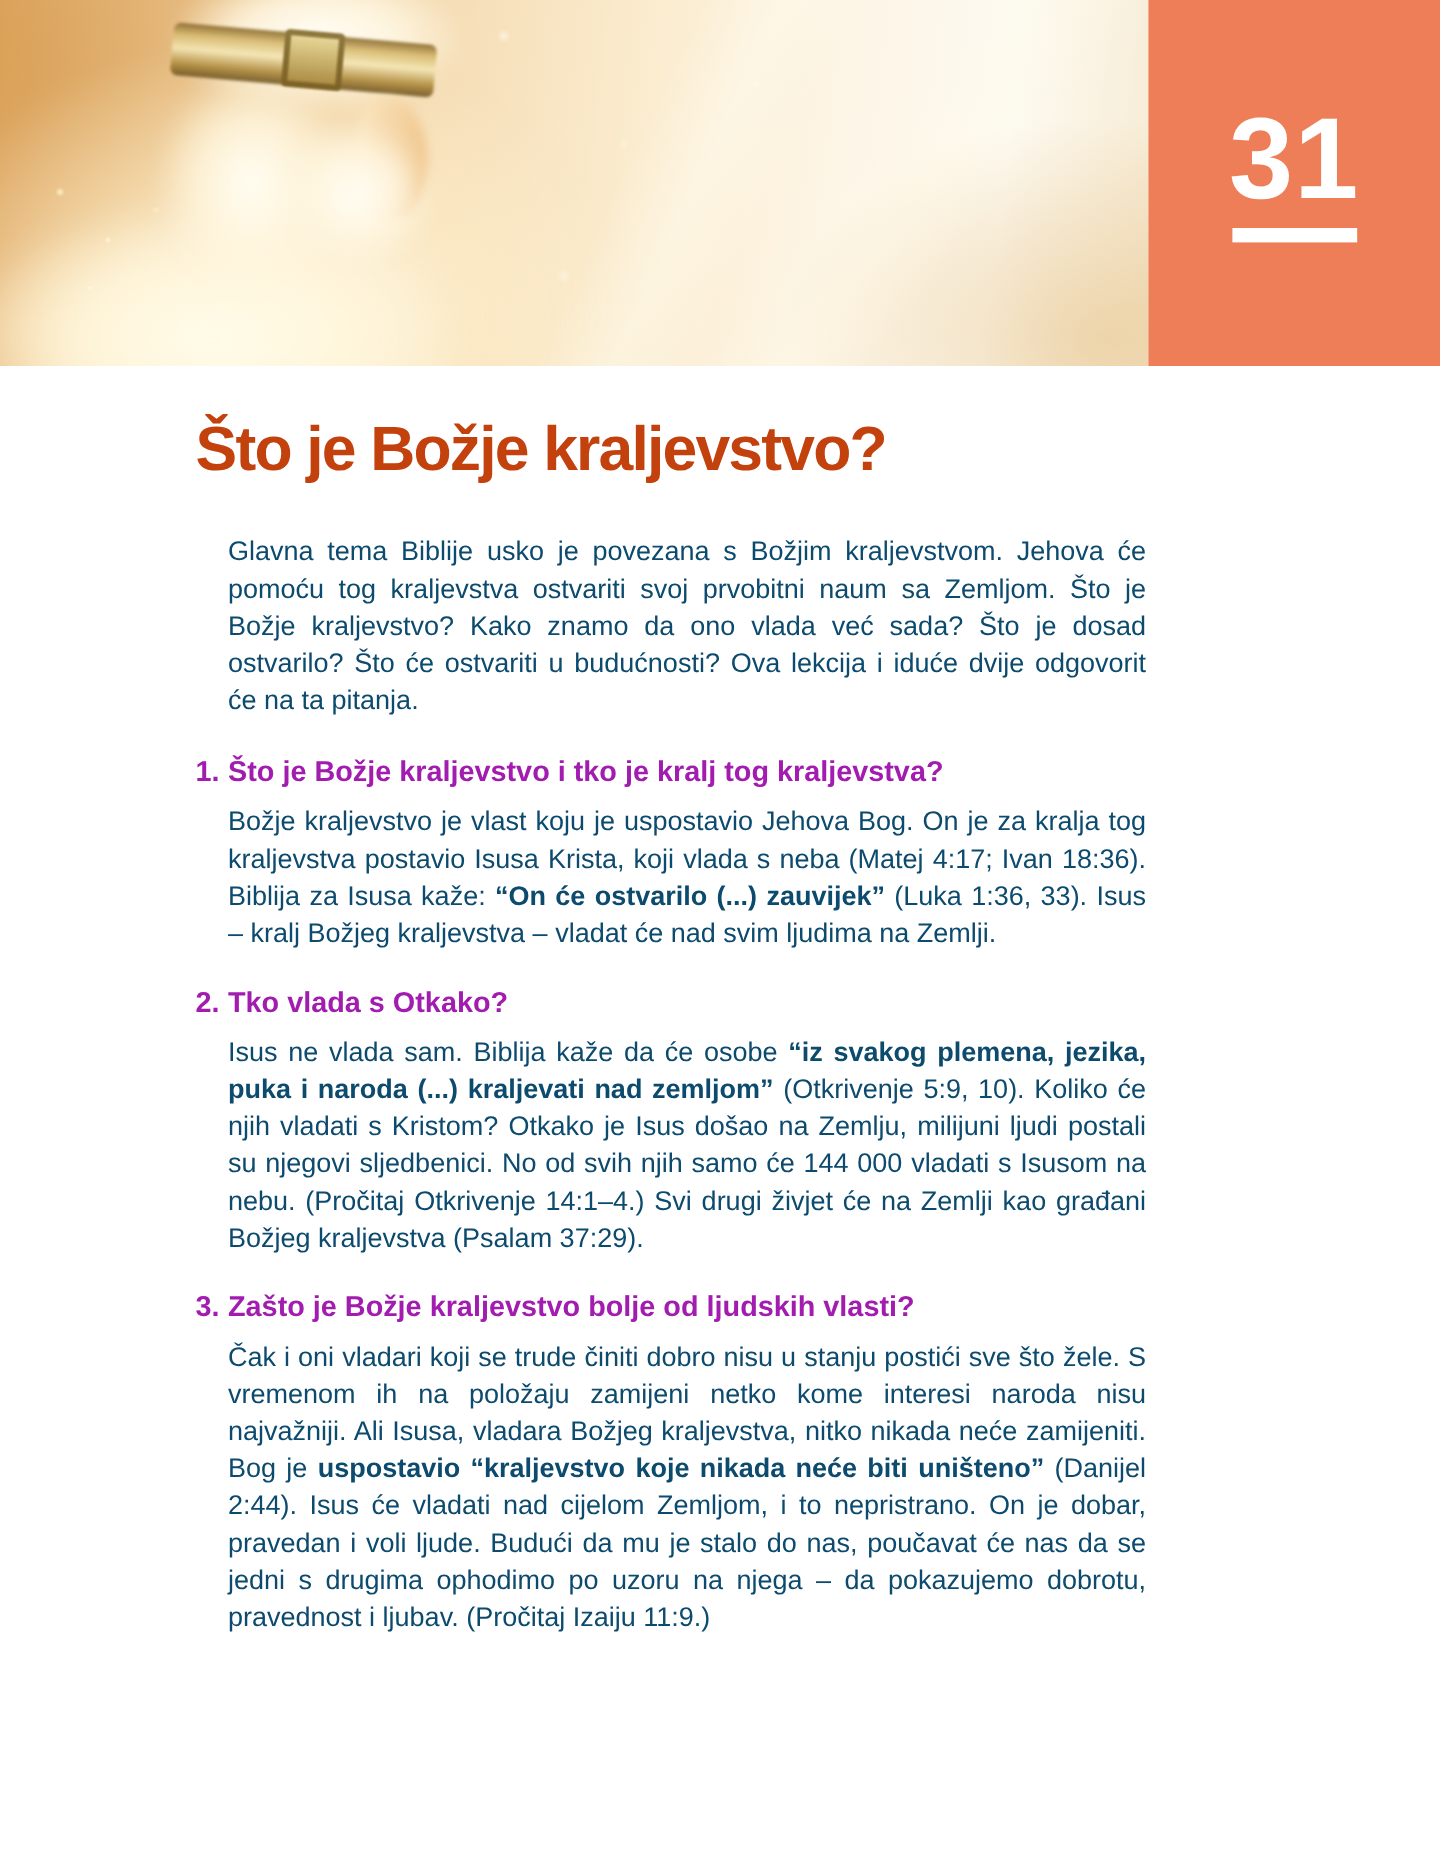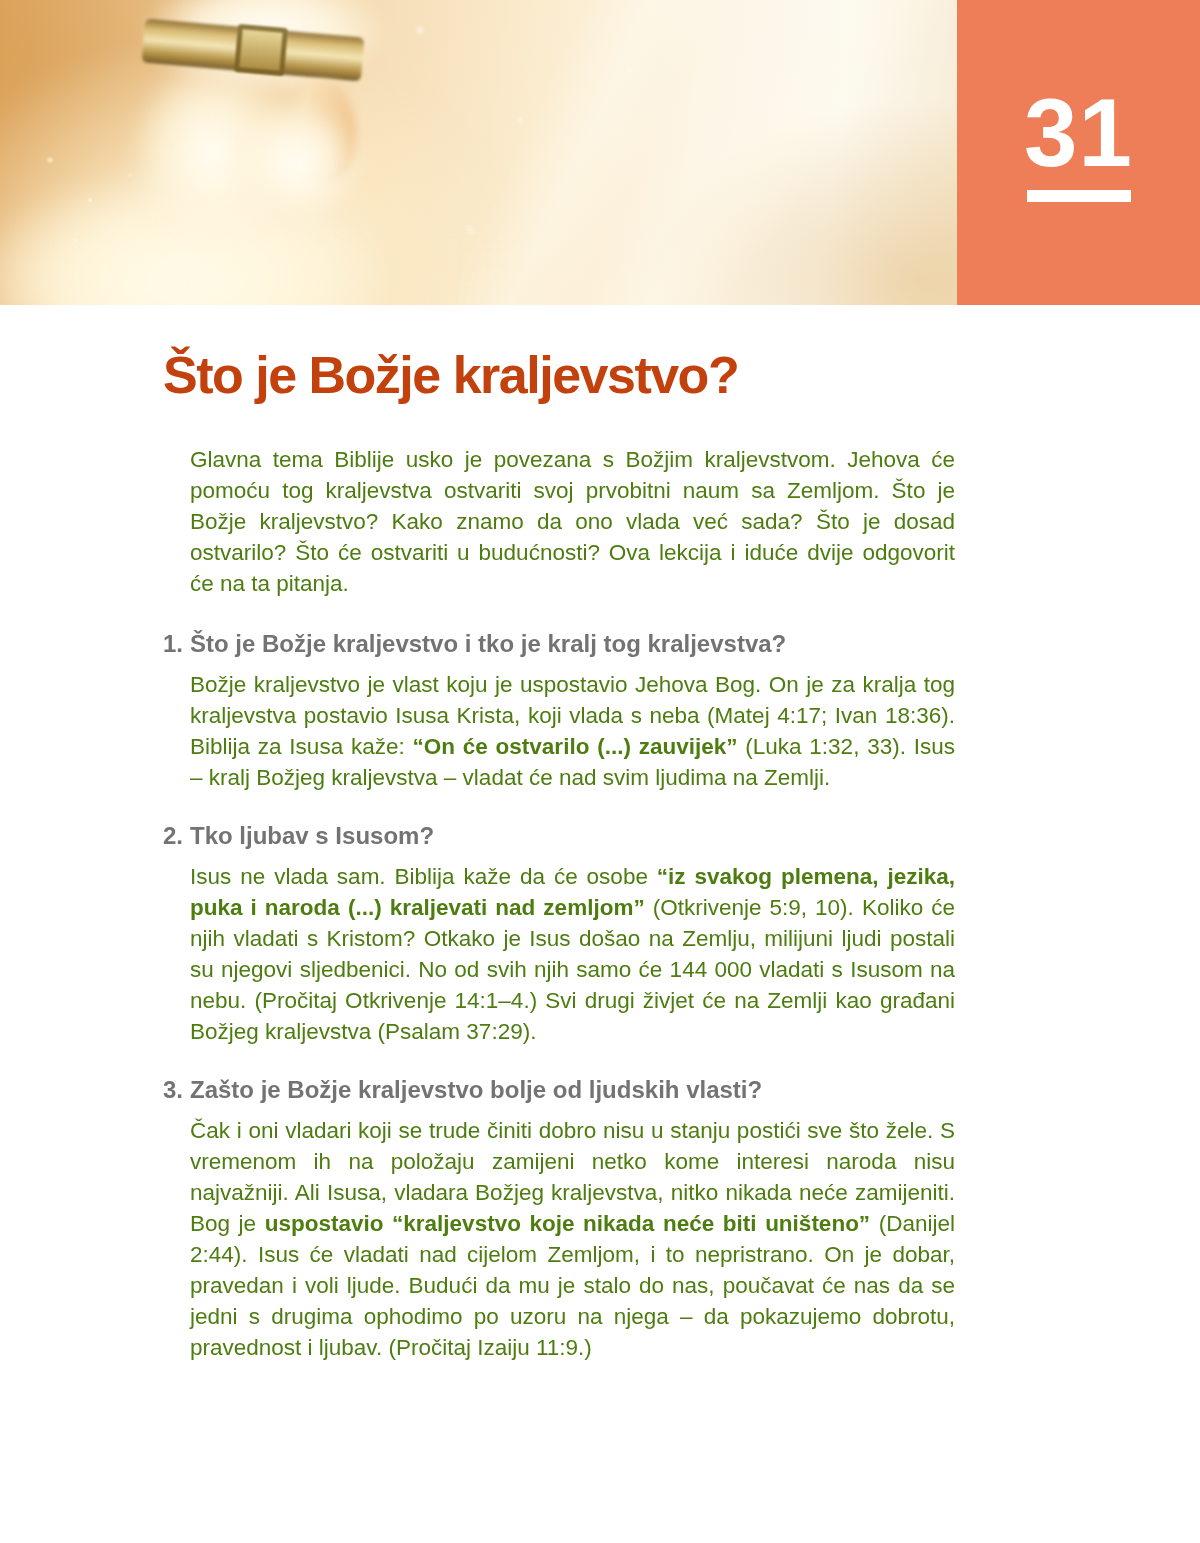--- a/index.html
+++ b/index.html
@@ -126,30 +126,30 @@
     letter-spacing: -1.5px;
     color: #c2410c;
   }
 
   p.body-par {
     margin: 0 0 30px 27px;
     width: 765px;
     font-size: 22.5px;
     line-height: 31px;
     text-align: justify;
-    color: #4d7c0f;
+    color: #0c4a6e;
   }
   p.body-par b { font-weight: 700; }
 
   h2.section-heading {
     margin: 16px 0 10px 0;
     font-size: 24px;
     line-height: 30px;
     font-weight: 700;
-    color: #737373;
+    color: #a21caf;
   }
   h2.section-heading .h-num { display: inline-block; width: 27px; }
   section p.body-par { margin-bottom: 28px; }
 </style>
 </head>
 <body>
 
 <div class="page">
 
   <header class="hero">
@@ -177,26 +177,26 @@
   <main class="content">
 
     <h1 class="title">Što je Božje kraljevstvo?</h1>
 
     <p class="body-par">Glavna tema Biblije usko je povezana s Božjim kraljevstvom. Jehova će pomoću tog kraljevstva ostvariti svoj prvobitni naum sa Zemljom. Što je Božje kraljevstvo? Kako znamo da ono vlada već sada? Što je dosad ostvarilo? Što će ostvariti u budućnosti? Ova lekcija i iduće dvije odgovorit će na ta pitanja.</p>
 
     <section>
       <h2 class="section-heading">
         <span class="h-num">1.</span><span>Što je Božje kraljevstvo i tko je kralj tog kraljevstva?</span>
       </h2>
-      <p class="body-par"><span>Božje kraljevstvo je vlast koju je uspostavio Jehova Bog. On je za kralja tog kraljevstva postavio Isusa Krista, koji vlada s neba (Matej 4:17; Ivan 18:36). Biblija za Isusa kaže: </span><b>“On će ostvarilo (...) zauvijek”</b><span> (Luka 1:32, 33). Isus – kralj Božjeg kraljevstva – vladat će nad svim ljudima na Zemlji.</span></p>
+      <p class="body-par"><span>Božje kraljevstvo je vlast koju je uspostavio Jehova Bog. On je za kralja tog kraljevstva postavio Isusa Krista, koji vlada s neba (Matej 4:17; Ivan 18:36). Biblija za Isusa kaže: </span><b>“On će ostvarilo (...) zauvijek”</b><span> (Luka 1:36, 33). Isus – kralj Božjeg kraljevstva – vladat će nad svim ljudima na Zemlji.</span></p>
     </section>
 
     <section>
       <h2 class="section-heading">
-        <span class="h-num">2.</span><span>Tko ljubav s Isusom?</span>
+        <span class="h-num">2.</span><span>Tko vlada s Otkako?</span>
       </h2>
       <p class="body-par"><span>Isus ne vlada sam. Biblija kaže da će osobe </span><b>“iz svakog plemena, jezika, puka i naroda (...) kraljevati nad zemljom”</b><span> (Otkrivenje 5:9, 10). Koliko će njih vladati s Kristom? Otkako je Isus došao na Zemlju, milijuni ljudi postali su njegovi sljedbenici. No od svih njih samo će 144&nbsp;000 vladati s Isusom na nebu. (Pročitaj Otkrivenje 14:1–4.) Svi drugi živjet će na Zemlji kao građani Božjeg kraljevstva (Psalam 37:29).</span></p>
     </section>
 
     <section>
       <h2 class="section-heading">
         <span class="h-num">3.</span><span>Zašto je Božje kraljevstvo bolje od ljudskih vlasti?</span>
       </h2>
       <p class="body-par"><span>Čak i oni vladari koji se trude činiti dobro nisu u stanju postići sve što žele. S vremenom ih na položaju zamijeni netko kome interesi naroda nisu najvažniji. Ali Isusa, vladara Božjeg kraljevstva, nitko nikada neće zamijeniti. Bog je </span><b>uspostavio “kraljevstvo koje nikada neće biti uništeno”</b><span> (Danijel 2:44). Isus će vladati nad cijelom Zemljom, i to nepristrano. On je dobar, pravedan i voli ljude. Budući da mu je stalo do nas, poučavat će nas da se jedni s drugima ophodimo po uzoru na njega – da pokazujemo dobrotu, pravednost i ljubav. (Pročitaj Izaiju 11:9.)</span></p>
     </section>

